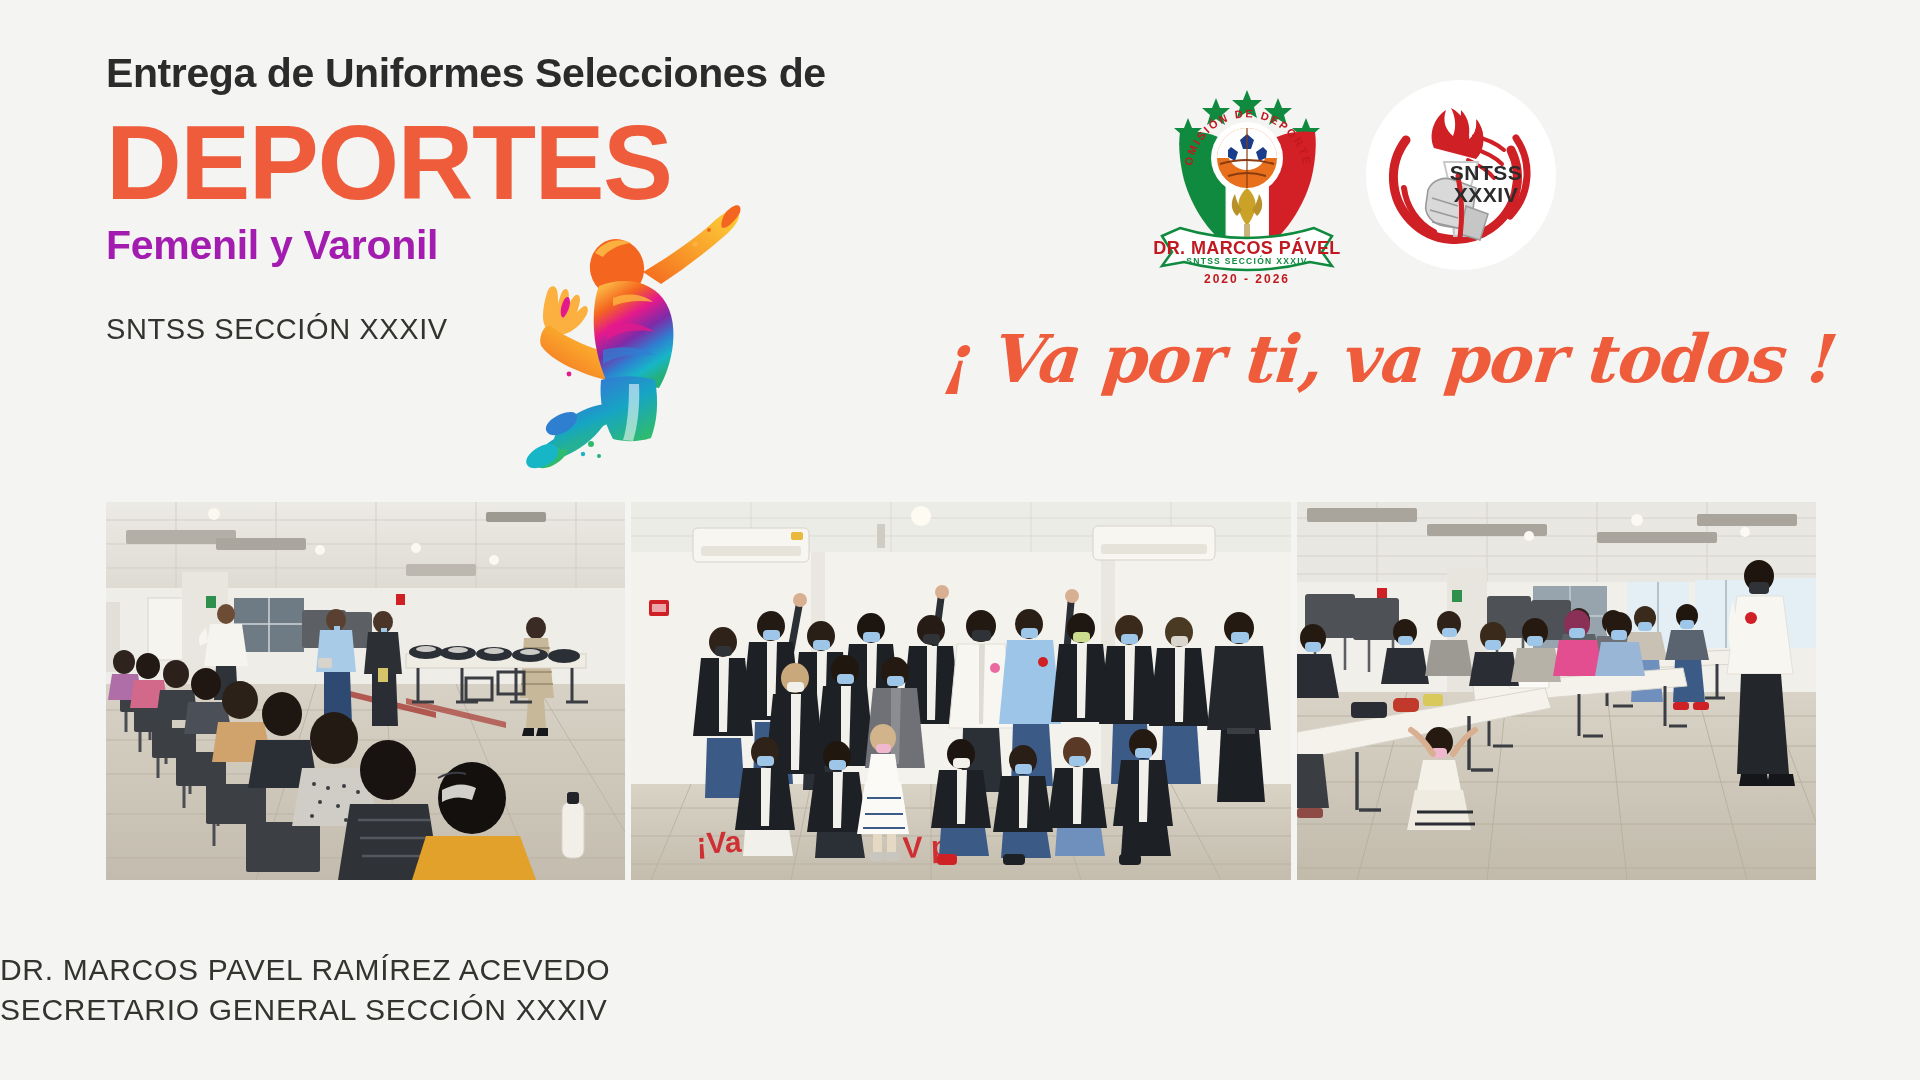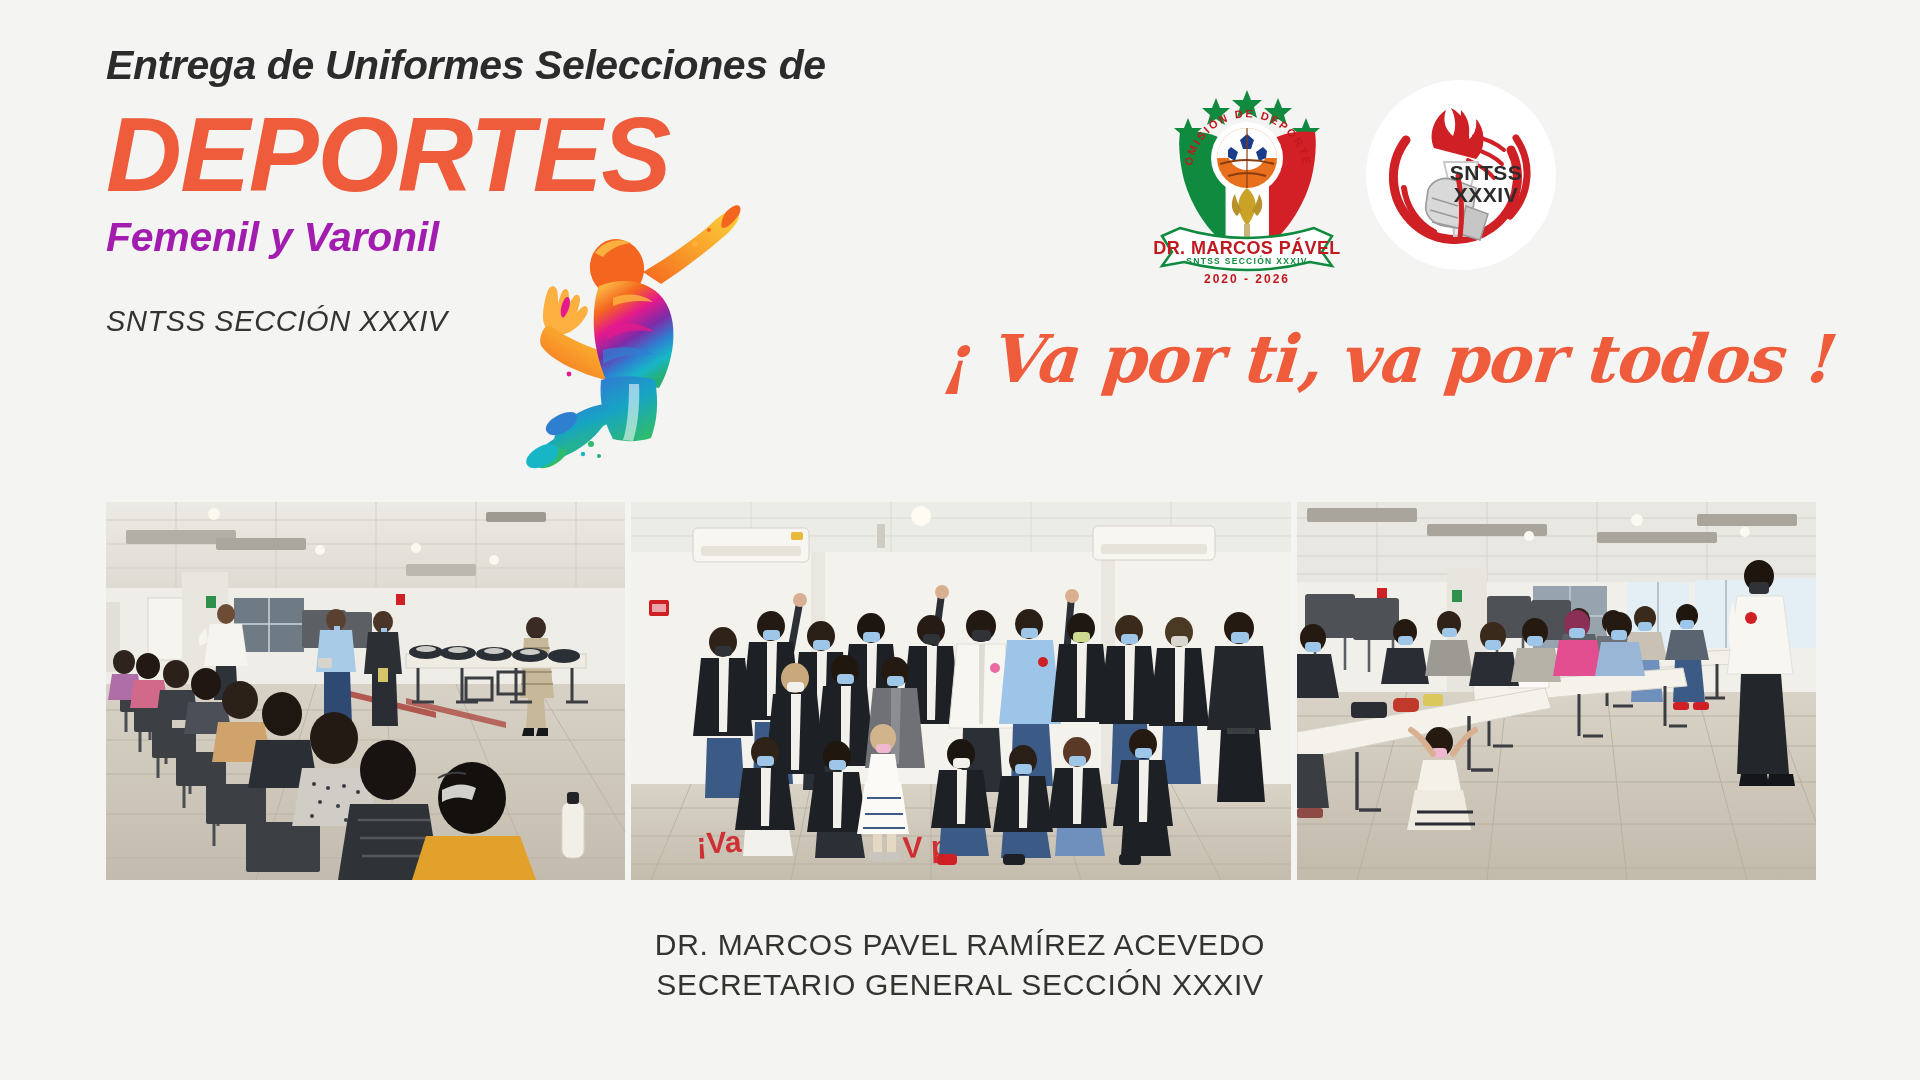--- a/index.html
+++ b/index.html
@@ -6,21 +6,21 @@
   body{
     width:1920px;height:1080px;
     background:#f4f4f2;
     font-family:"Liberation Sans", sans-serif;
     overflow:hidden;
     position:relative;
   }
   .poster{position:absolute;inset:0;background:#f4f4f2;}
 
   
-  .headline-block{position:absolute;left:106px;top:44px;width:800px;font-style:italic;}
+  .headline-block{position:absolute;left:106px;top:52px;width:800px;}
   .kicker{
     font-size:41px;font-weight:700;color:#2b2b2b;
     letter-spacing:-.4px;line-height:1.05;white-space:nowrap;
   }
   .bigword{
     font-size:105px;font-weight:800;color:#ee5c3c;
     letter-spacing:-1.5px;line-height:1.02;margin-top:14px;white-space:nowrap;
   }
   .subline{
     font-size:41px;font-weight:700;color:#a21caf;
@@ -54,22 +54,22 @@
   
   .photo-strip{position:absolute;left:106px;top:502px;width:1712px;height:378px;display:flex;gap:6px;}
   .photo{position:relative;overflow:hidden;background:#cfcdc6;}
   .photo.left{width:519px;}
   .photo.center{width:660px;}
   .photo.right{width:519px;}
   .photo svg{width:100%;height:100%;display:block;}
 
   
   .footer{
-    position:absolute;left:0;right:0;top:925px;
-    text-align:center;color:#33332f;
+    position:absolute;left:0;right:0;top:950px;
+    color:#33332f;
   }
   .footer .fl{font-size:30px;font-weight:400;letter-spacing:.7px;line-height:1.32;}
 </style>
 </head>
 <body>
 
 <div class="poster">
 
   <div class="headline-block">
     <div class="kicker">Entrega de Uniformes Selecciones de</div>

